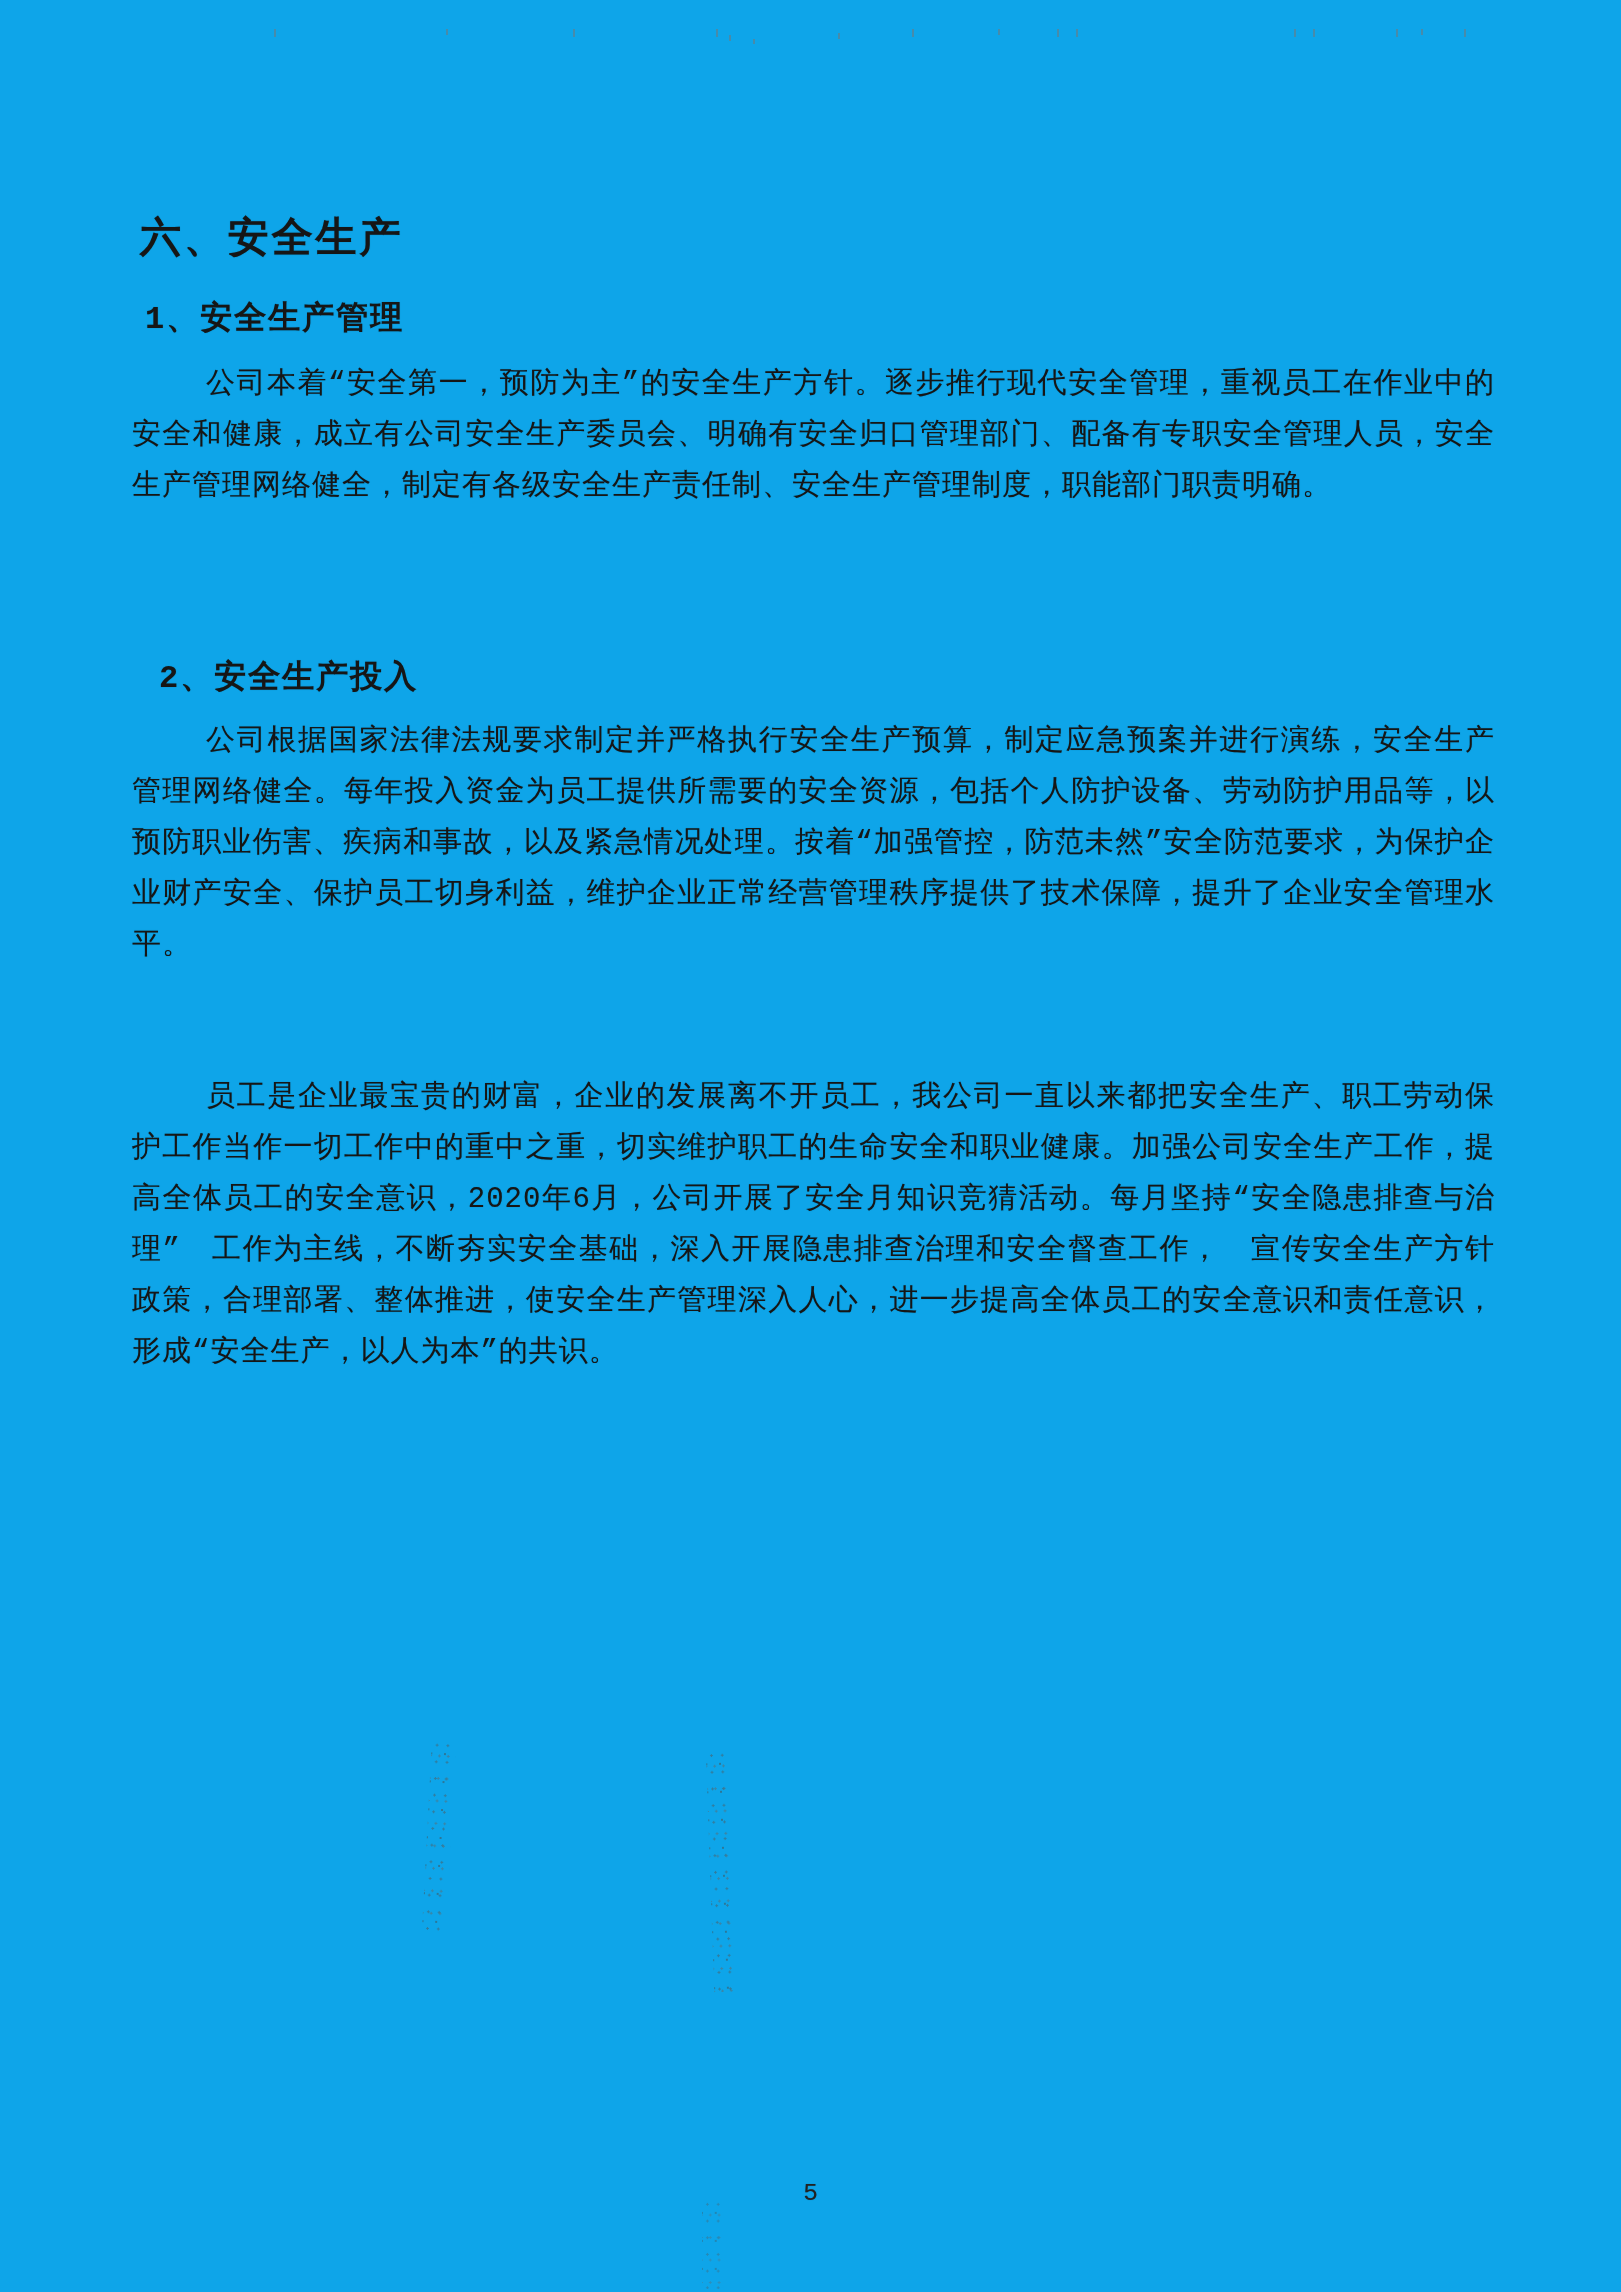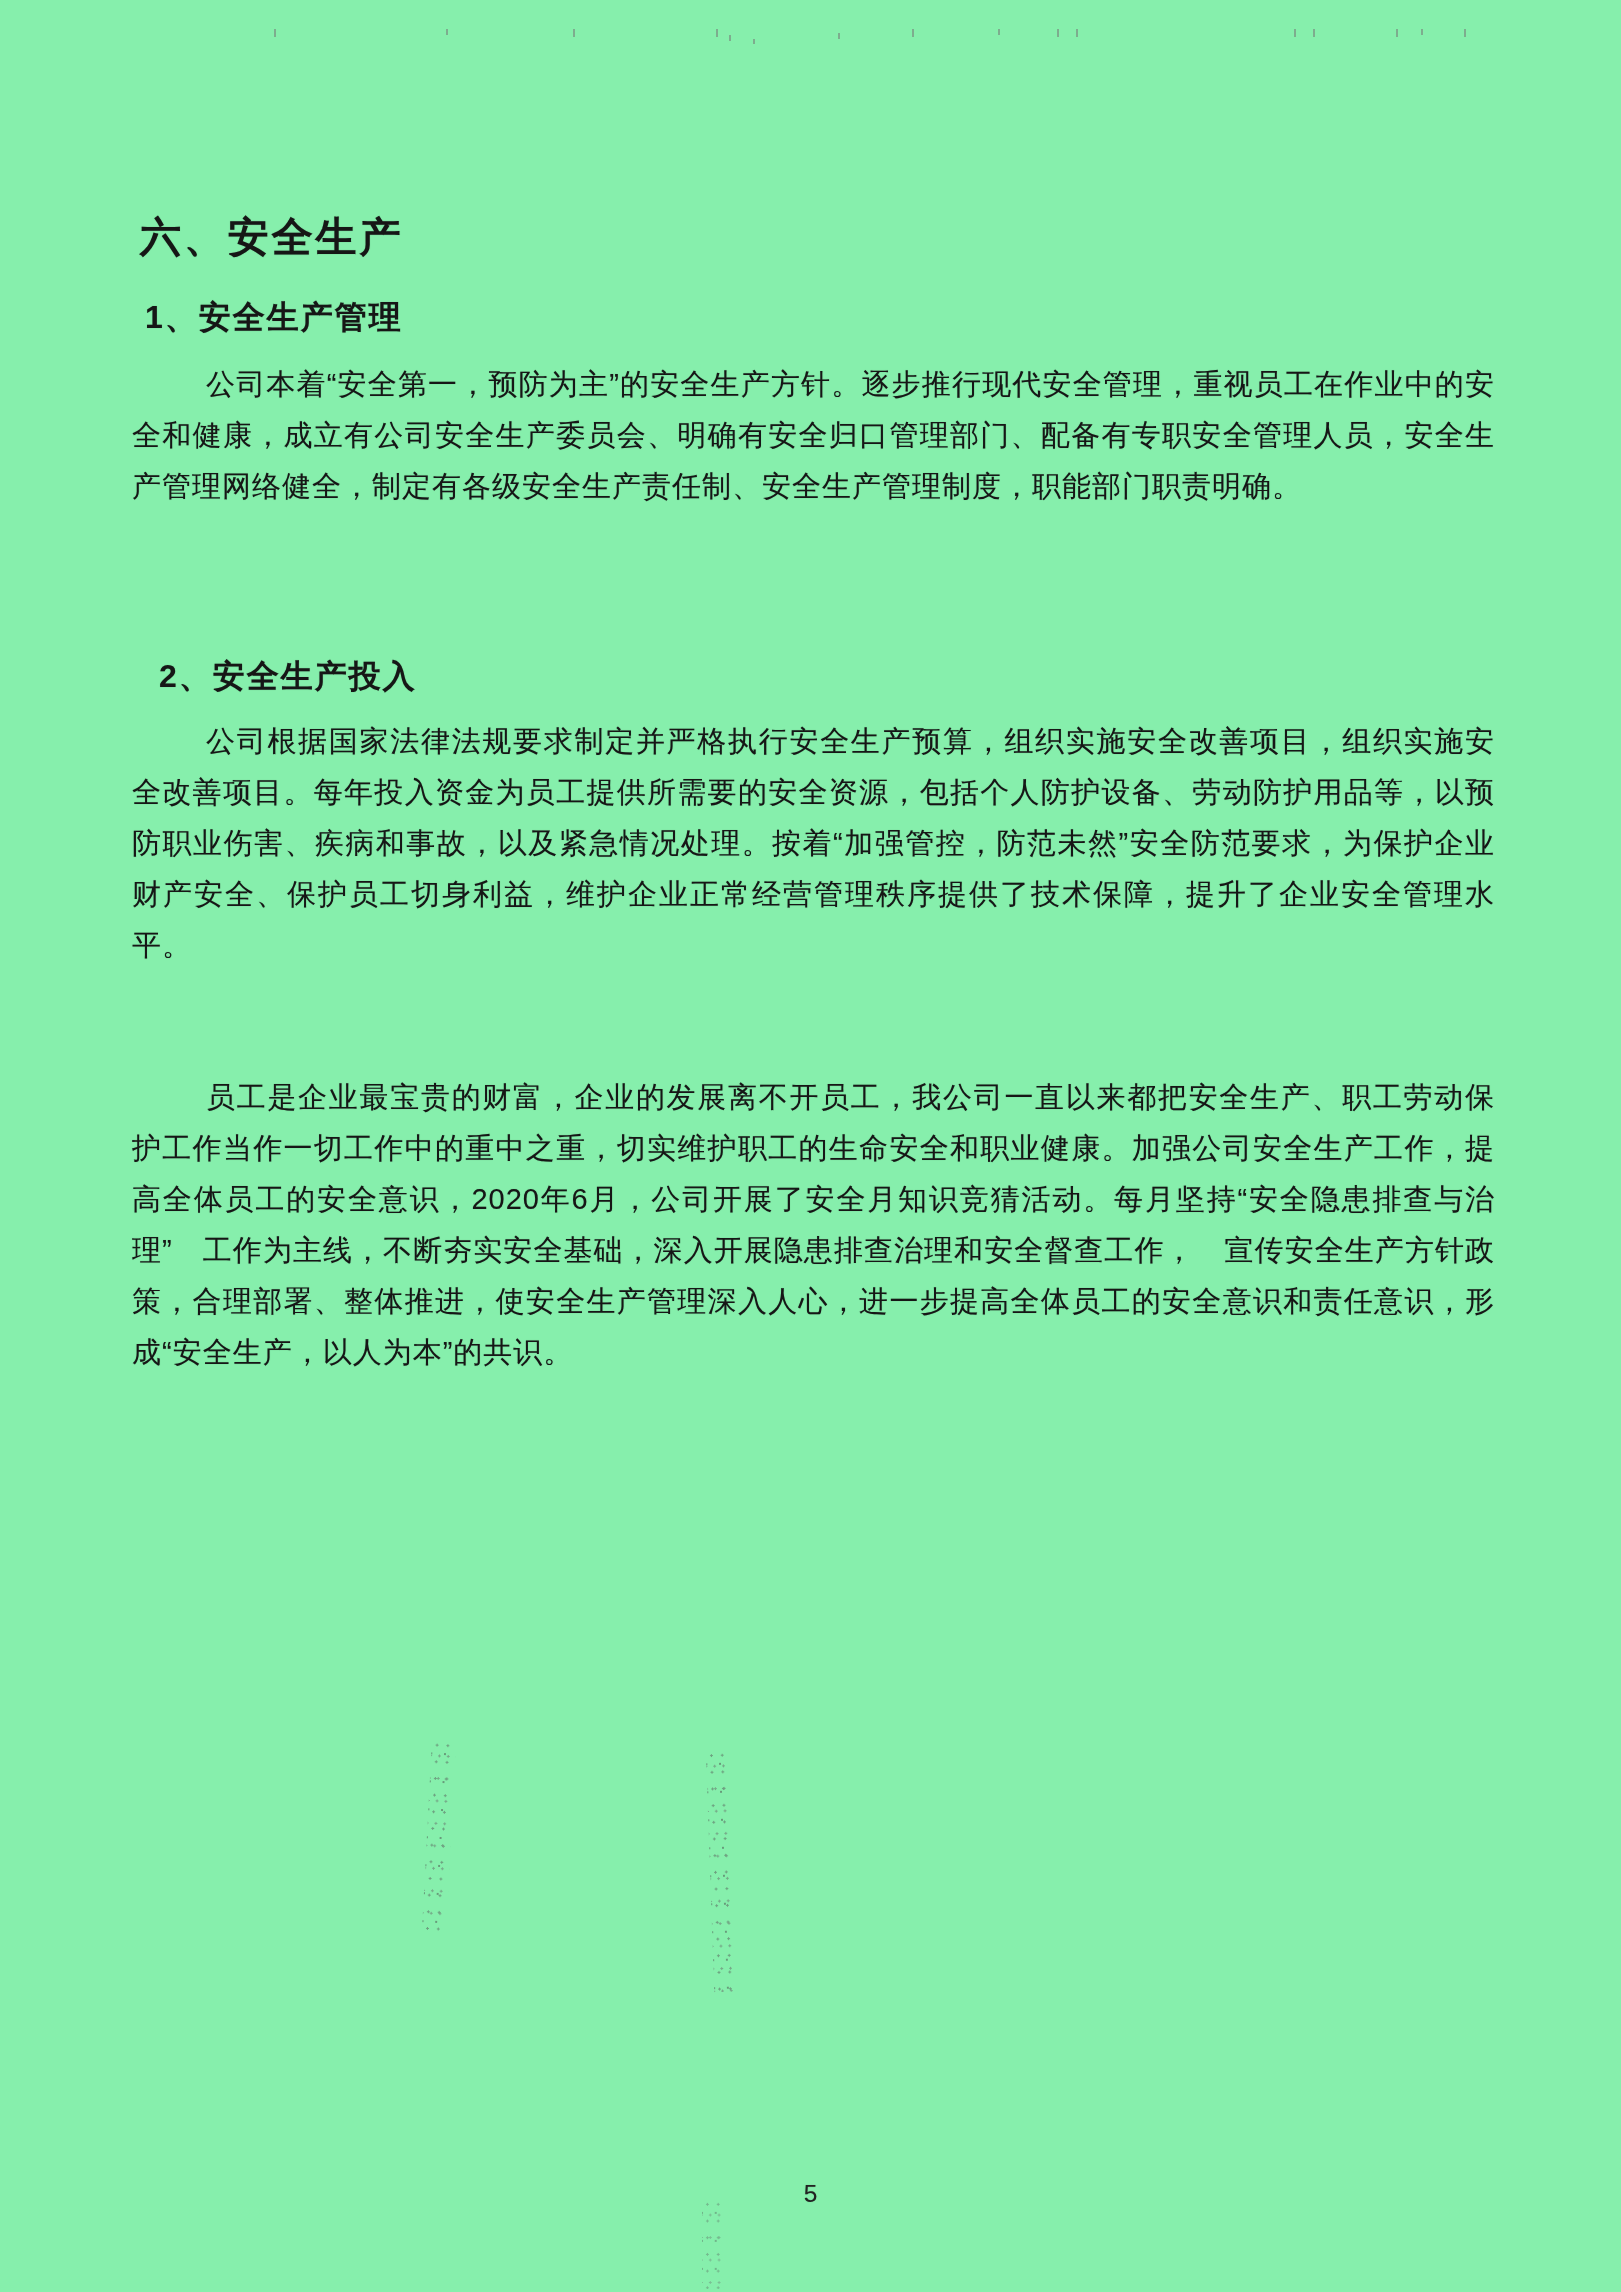--- a/index.html
+++ b/index.html
@@ -1,21 +1,21 @@
 <!DOCTYPE html>
 <html lang="zh"><head>
 <meta charset="utf-8">
 <style>
   html,body{margin:0;padding:0;background:#ffffff;}
   .page{
     position:relative;
     width:1621px;height:2293px;
-    background:#86efac;
+    background:#0ea5e9;
     overflow:hidden;
-    font-family:Liberation Sans, sans-serif;
+    font-family:Liberation Mono, monospace;
     color:#161616;
   }
   
   .noise-top i{
     position:absolute;top:29px;width:2px;height:7.8px;
     background:#777;opacity:.55;display:block;
   }
   .doc-title{
     position:absolute;left:140px;top:210px;margin:0;
     font-size:41px;font-weight:bold;letter-spacing:2.9px;
@@ -85,21 +85,21 @@
       <i style="left:1421px;height:5.9px"></i>
       <i style="left:1464px"></i>
   </div>
 
   <h1 class="doc-title">六、安全生产</h1>
 
   <h2 class="sec-heading h-s1">1、安全生产管理</h2>
   <p class="sec-para p-s1">公司本着“安全第一，预防为主”的安全生产方针。逐步推行现代安全管理，重视员工在作业中的安全和健康，成立有公司安全生产委员会、明确有安全归口管理部门、配备有专职安全管理人员，安全生产管理网络健全，制定有各级安全生产责任制、安全生产管理制度，职能部门职责明确。</p>
 
   <h2 class="sec-heading h-s2">2、安全生产投入</h2>
-  <p class="sec-para p-s2">公司根据国家法律法规要求制定并严格执行安全生产预算，组织实施安全改善项目，组织实施安全改善项目。每年投入资金为员工提供所需要的安全资源，包括个人防护设备、劳动防护用品等，以预防职业伤害、疾病和事故，以及紧急情况处理。按着“加强管控，防范未然”安全防范要求，为保护企业财产安全、保护员工切身利益，维护企业正常经营管理秩序提供了技术保障，提升了企业安全管理水平。</p>
+  <p class="sec-para p-s2">公司根据国家法律法规要求制定并严格执行安全生产预算，制定应急预案并进行演练，安全生产管理网络健全。每年投入资金为员工提供所需要的安全资源，包括个人防护设备、劳动防护用品等，以预防职业伤害、疾病和事故，以及紧急情况处理。按着“加强管控，防范未然”安全防范要求，为保护企业财产安全、保护员工切身利益，维护企业正常经营管理秩序提供了技术保障，提升了企业安全管理水平。</p>
 
   <p class="sec-para p-s3">员工是企业最宝贵的财富，企业的发展离不开员工，我公司一直以来都把安全生产、职工劳动保护工作当作一切工作中的重中之重，切实维护职工的生命安全和职业健康。加强公司安全生产工作，提高全体员工的安全意识，2020年6月，公司开展了安全月知识竞猜活动。每月坚持“安全隐患排查与治理”　工作为主线，不断夯实安全基础，深入开展隐患排查治理和安全督查工作，　宣传安全生产方针政策，合理部署、整体推进，使安全生产管理深入人心，进一步提高全体员工的安全意识和责任意识，形成“安全生产，以人为本”的共识。</p>
 
   <div class="speckle speckle-a"></div>
   <div class="speckle speckle-b"></div>
   <div class="speckle speckle-c"></div>
 
   <div class="page-number">5</div>
 
 </div>

